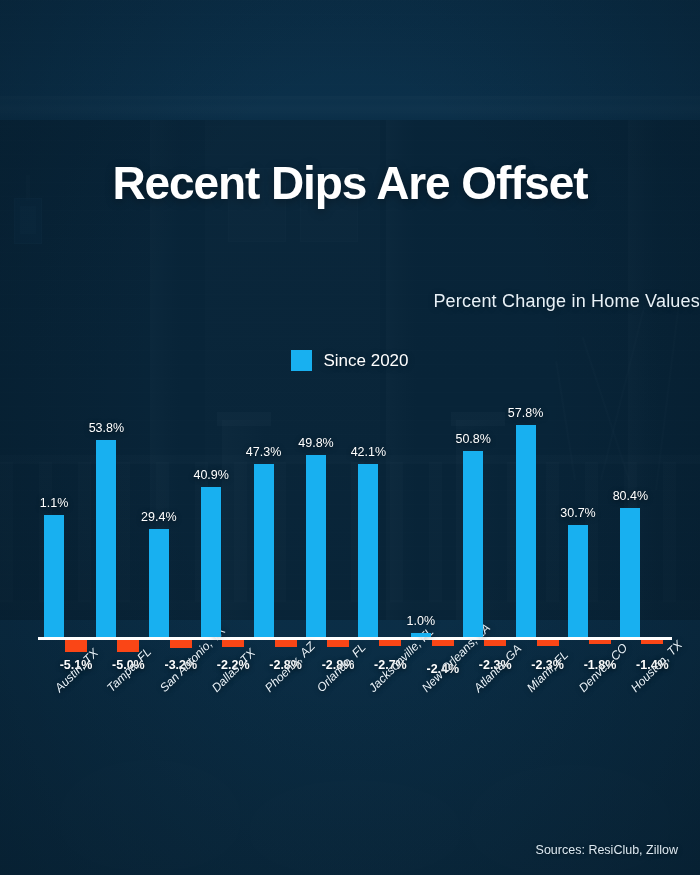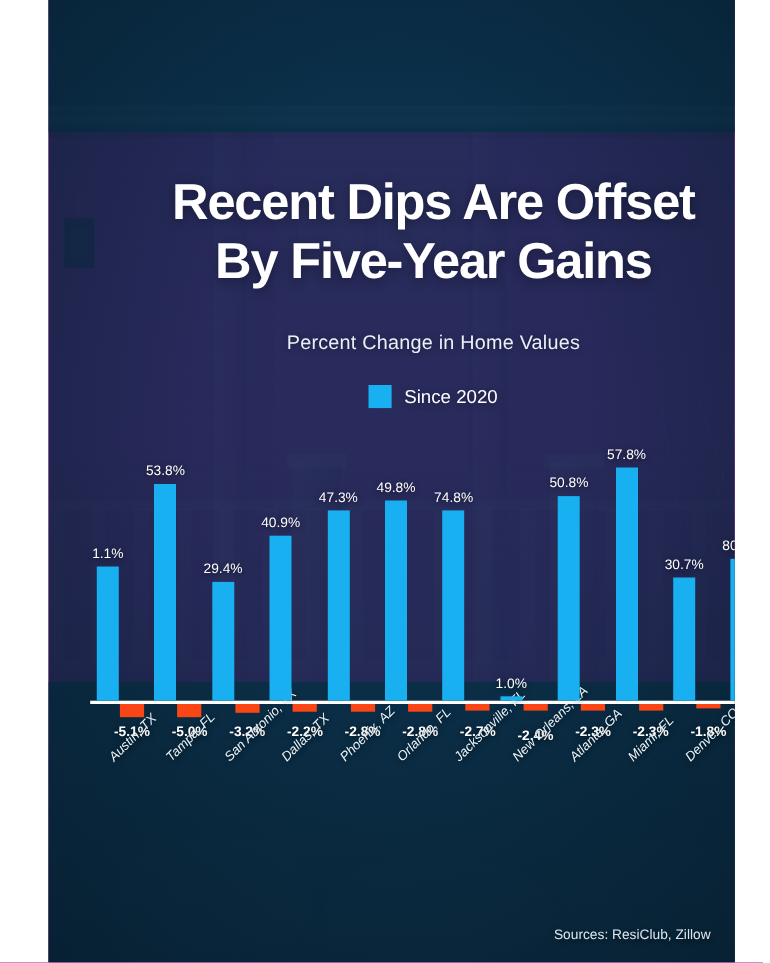--- a/index.html
+++ b/index.html
@@ -6,24 +6,23 @@
   * { margin:0; padding:0; box-sizing:border-box; }
 
   html, body {
     width:700px; height:875px;
     font-family:"Liberation Sans", sans-serif;
     overflow:hidden;
   }
 
   #infographic {
     position:relative;
-    width:624px; height:875px;
-    background:#a21caf;
+    width:700px; height:875px;
+    background:#000000;
     overflow:hidden;
-    margin-left:44px;
   }
 
   
   .bg-photo { position:absolute; inset:0; overflow:hidden; }
 
   .bg-sky {
     position:absolute; left:0; top:0; width:700px; height:120px;
     background:linear-gradient(180deg,#0c2f47 0%,#11405f 100%);
   }
   .bg-wall {
@@ -141,22 +140,22 @@
     color:#ffffff;
     font-size:46px;
     font-weight:bold;
     letter-spacing:-1.1px;
     line-height:1.18;
     text-shadow:0 2px 10px rgba(0,0,0,0.35);
   }
   .title .line2 { display:block; }
 
   .subtitle {
-    position:absolute; left:0; top:301px; width:700px;
-    text-align:center;
+    position:absolute; left:0; top:291px; width:700px;
+    text-align:right;
     color:#e8f1f7;
     font-size:18px;
     letter-spacing:0.2px;
     text-shadow:0 1px 6px rgba(0,0,0,0.35);
   }
 
   .legend {
     position:absolute; left:0; top:350px; width:700px;
     display:flex; justify-content:center; 
     gap:62px;
@@ -262,21 +261,20 @@
     <div class="bg-shrub" style="left:250px; top:780px; width:210px; height:95px;"></div>
     <div class="bg-shrub" style="left:470px; top:765px; width:200px; height:110px;"></div>
     <div class="bg-tint"></div>
     <div class="bg-vignette"></div>
   </div>
 
   <div class="content">
 
     <div class="title">
       <span>Recent Dips Are Offset</span>
-      <span class="line2">By Five-Year Gains</span>
     </div>
 
     <div class="subtitle">Percent Change in Home Values</div>
 
     <div class="legend" id="legend">
         <div class="legend-item">
           <span class="legend-swatch" style="background: rgb(24, 176, 240);"></span>
           <span class="legend-label">Since 2020</span>
         </div>
       </div>
@@ -320,21 +318,21 @@
         </div>
         <div class="bar-group" style="left: 282px;">
           <div class="bar-pos" style="background: rgb(24, 176, 240); height: 182.268px; left: 0px; bottom: 8px;"></div>
           <div class="val-pos" style="left: -20px; top: 40.732px;">49.8%</div>
           <div class="bar-neg" style="background: rgb(250, 70, 22); height: 6.72px; left: 21px; top: 245px;"></div>
           <div class="val-neg" style="left: 2px; top: 263px;">-2.8%</div>
           <div class="cat-label" style="left: 8px; top: 290px;">Orlando, FL</div>
         </div>
         <div class="bar-group" style="left: 334.4px;">
           <div class="bar-pos" style="background: rgb(24, 176, 240); height: 173.484px; left: 0px; bottom: 8px;"></div>
-          <div class="val-pos" style="left: -20px; top: 49.516px;">74.8%</div>
+          <div class="val-pos" style="left: -20px; top: 49.516px;">42.1%</div>
           <div class="bar-neg" style="background: rgb(250, 70, 22); height: 6.48px; left: 21px; top: 245px;"></div>
           <div class="val-neg" style="left: 2px; top: 263px;">-2.7%</div>
           <div class="cat-label" style="left: 8px; top: 290px;">Jacksonville, FL</div>
         </div>
         <div class="bar-group" style="left: 386.8px;">
           <div class="bar-pos" style="background: rgb(24, 176, 240); height: 3.66px; left: 0px; bottom: 8px;"></div>
           <div class="val-pos" style="left: -20px; top: 219.34px;">1.0%</div>
           <div class="bar-neg" style="background: rgb(250, 70, 22); height: 5.76px; left: 21px; top: 245px;"></div>
           <div class="val-neg" style="left: 2px; top: 267px;">-2.4%</div>
           <div class="cat-label" style="left: 8px; top: 290px;">New Orleans, LA</div>

